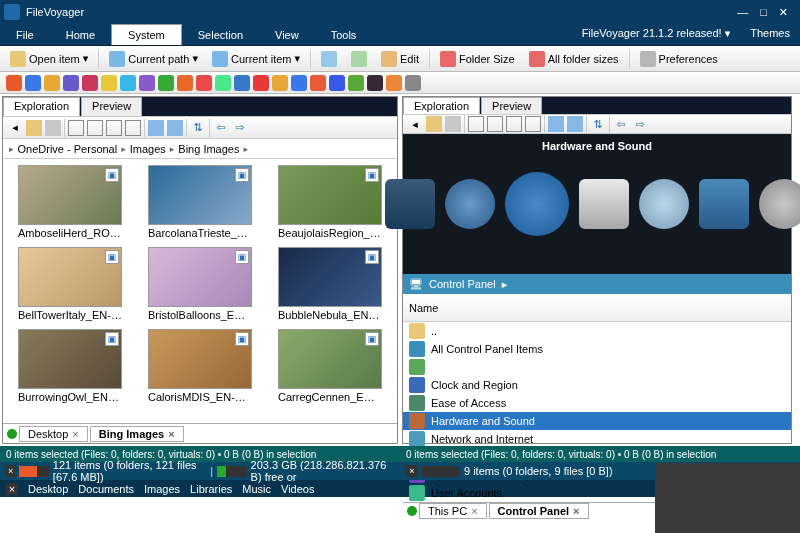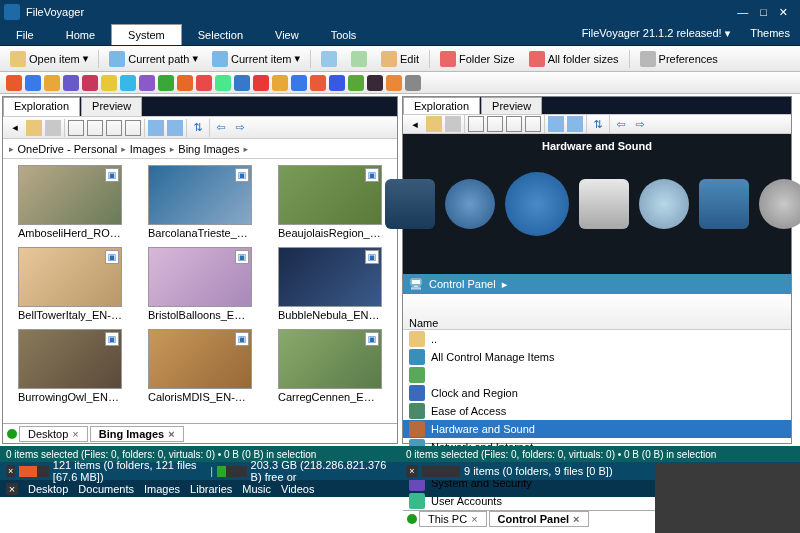--- a/index.html
+++ b/index.html
@@ -36,21 +36,21 @@
 .thumbs{display:grid;grid-template-columns:repeat(3,1fr);gap:8px}
 .thumb{display:flex;flex-direction:column;align-items:center}
 .thumb .img{width:104px;height:60px;border:1px solid #999;background:linear-gradient(135deg,#7a9bb8,#4a6b88);position:relative}
 .thumb .img .badge{position:absolute;top:2px;right:2px;width:14px;height:14px;background:#fff;border:1px solid #999;font-size:9px;text-align:center;line-height:12px;color:#2a6eb5}
 .thumb .name{max-width:104px;overflow:hidden;text-overflow:ellipsis;white-space:nowrap;margin-top:2px}
 .preview-area{height:140px;background:#111820;position:relative;display:flex;align-items:center;justify-content:center}
 .preview-title{position:absolute;top:6px;color:#fff;font-weight:bold;width:100%;text-align:center}
 .preview-icons{display:flex;gap:10px;align-items:center}
 .preview-icons .pi{width:50px;height:50px;border-radius:6px}
 .cp-breadcrumb{height:20px;background:#3a8fba;color:#fff;display:flex;align-items:center;padding:0 6px;gap:6px}
-.list-header{height:36px;background:linear-gradient(#fff,#eee);border-bottom:1px solid #ccc;padding:0 6px;display:flex;align-items:flex-end}
+.list-header{height:28px;background:linear-gradient(#fff,#eee);border-bottom:1px solid #ccc;padding:0 6px;display:flex;align-items:center}
 .list{flex:1;overflow:auto}
 .list-item{display:flex;align-items:center;gap:6px;padding:1px 6px;cursor:pointer}
 .list-item.selected{background:#2976c5;color:#fff}
 .list-item .li-icon{width:16px;height:16px;border-radius:2px}
 .btabs{height:20px;background:#fff;border-top:1px solid #aaa;display:flex;align-items:center;gap:2px;padding:0 4px}
 .btab{padding:1px 8px;border:1px solid #aaa;background:#fff;cursor:pointer}
 .btab.active{font-weight:bold}
 .btab .x{margin-left:4px;color:#666}
 .greendot{width:10px;height:10px;background:#1a9e1a;border-radius:50%}
 .status1{height:16px;background:#0a6060;color:#fff;display:flex;align-items:center;padding:0 6px;font-size:10px}
@@ -286,21 +286,21 @@
       <div class="list-header">
         <span>Name</span>
       </div>
       <div class="list" id="cp-list">
           <div class="list-item">
             <span class="li-icon" style="background:#e8c878"></span>
             <span>..</span>
           </div>
           <div class="list-item">
             <span class="li-icon" style="background:#3a8fba"></span>
-            <span>All Control Manage Items</span>
+            <span>All Control Panel Items</span>
           </div>
           <div class="list-item">
             <span class="li-icon" style="background:#5aa85a"></span>
           </div>
           <div class="list-item">
             <span class="li-icon" style="background:#3a6aba"></span>
             <span>Clock and Region</span>
           </div>
           <div class="list-item">
             <span class="li-icon" style="background:#4a8a6a"></span>

